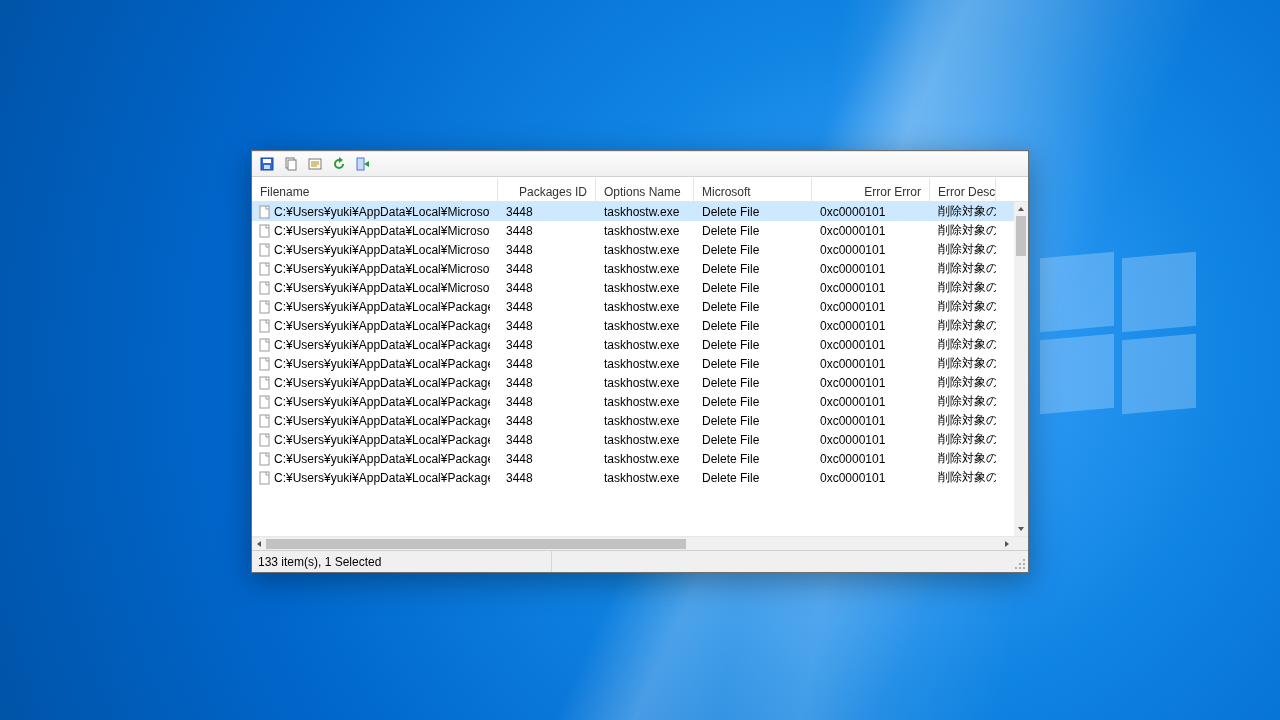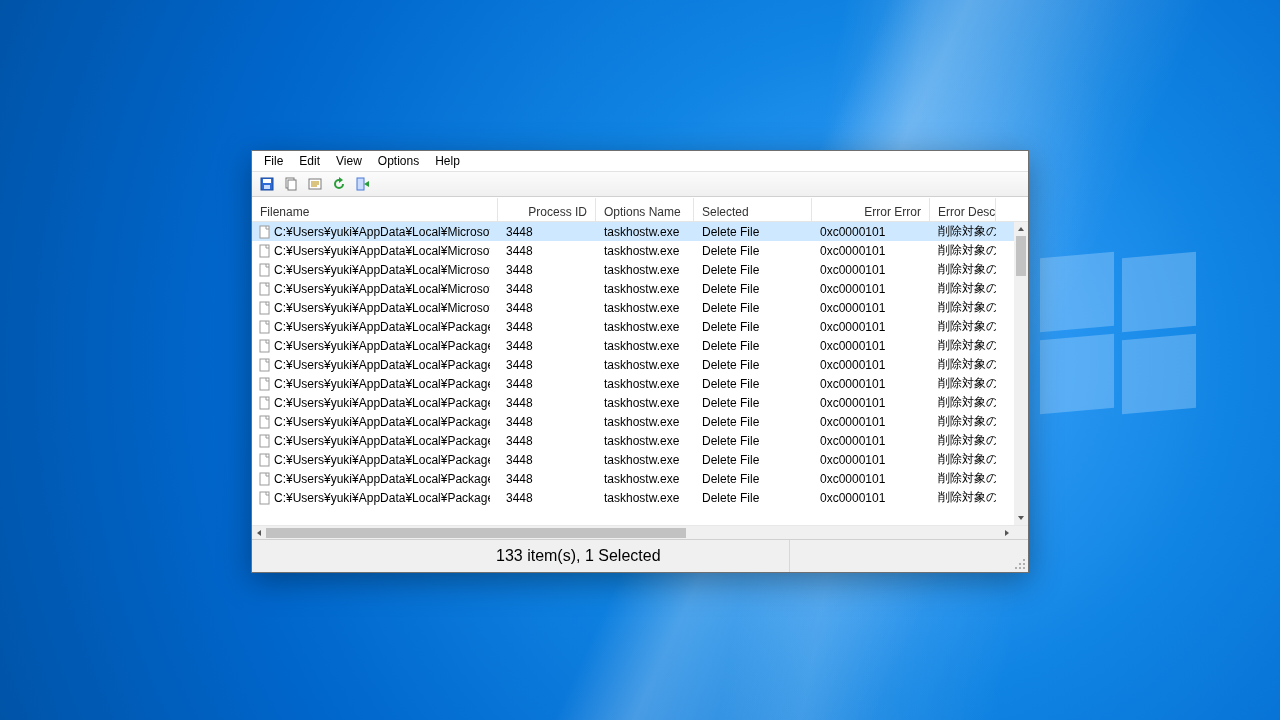--- a/index.html
+++ b/index.html
@@ -135,54 +135,46 @@
     background:#f0f0f0;
     display:flex; align-items:center;
     border-top:1px solid #e8e8e8;
   }
   .hscroll .arrow { width:14px; height:14px; display:flex; align-items:center; justify-content:center; color:#555;}
   .hscroll .track { flex:1; height:14px; position:relative; }
   .hscroll .thumb { position:absolute; top:2px; bottom:2px; left:0; width:420px; background:#c2c2c2; }
   .hscroll .corner{ width:14px; height:14px; background:#f0f0f0;}
 
   .statusbar {
-    height:33px;
+    height:22px;
     border-top:1px solid #d0d0d0;
     background:#f0f0f0;
     display:flex; align-items:center;
-    font-size:16px;
+    font-size:12px;
     position:relative;
-    flex-direction:column;
   }
   .statusbar .pane1 { width:300px; padding:0 6px; border-right:1px solid #d8d8d8; height:100%; display:flex; align-items:center;}
   .statusbar .pane2 { flex:1; padding:0 10px; height:100%; display:flex; align-items:center; color:#0645ad; font-weight:600;}
   .statusbar .grip { position:absolute; right:2px; bottom:2px; width:12px; height:12px; }
   .statusbar .grip svg { display:block; }
 </style>
 </head>
 <body>
 
 <div class="wallpaper"></div>
 <div class="win-logo">
   <div class="pane tl"></div>
     <div class="pane tr"></div>
     <div class="pane bl"></div>
     <div class="pane br"></div>
 </div>
 
 <div class="window">
 
 
-  <div class="menubar">
-    <div class="item">File</div>
-    <div class="item">Edit</div>
-    <div class="item">View</div>
-    <div class="item">Options</div>
-    <div class="item">Help</div>
-  </div>
 
   <div class="toolbar">
     <div class="btn">
       <svg width="16" height="16" viewBox="0 0 16 16">
           <rect x="2" y="2" width="12" height="12" fill="#2e6bd4" stroke="#184a9e"></rect>
           <rect x="4" y="3" width="8" height="4" fill="#fff"></rect>
           <rect x="5" y="9" width="6" height="4" fill="#c9dbff"></rect>
         </svg>
     </div>
     <div class="btn">
@@ -209,23 +201,23 @@
       <svg width="16" height="16" viewBox="0 0 16 16">
           <rect x="2" y="2" width="7" height="12" fill="#c9dbff" stroke="#4a7bd6"></rect>
           <path d="M9 8l5-3v6z" fill="#2a9d3a"></path>
         </svg>
     </div>
   </div>
 
   <div class="listview">
     <div class="lv-header">
       <div class="col col-filename">Filename</div>
-      <div class="col col-pid right">Process ID</div>
+      <div class="col col-pid right">Packages ID</div>
       <div class="col col-pname">Options Name</div>
-      <div class="col col-op">Selected</div>
+      <div class="col col-op">Microsoft</div>
       <div class="col col-errcode right">Error Error</div>
       <div class="col col-errdesc">Error Descrip</div>
     </div>
     <div class="lv-body">
       <div class="lv-rows" id="rows">
           <div class="lv-row selected">
             <div class="cell col-filename" style="display:flex;align-items:center;padding-left:2px;">
               <svg class="file-ico" viewBox="0 0 14 14">
                 <rect x="2" y="1" width="9" height="12" fill="#fff" stroke="#9a9a9a"></rect>
                 <path d="M8 1v3h3" fill="none" stroke="#9a9a9a"></path>

